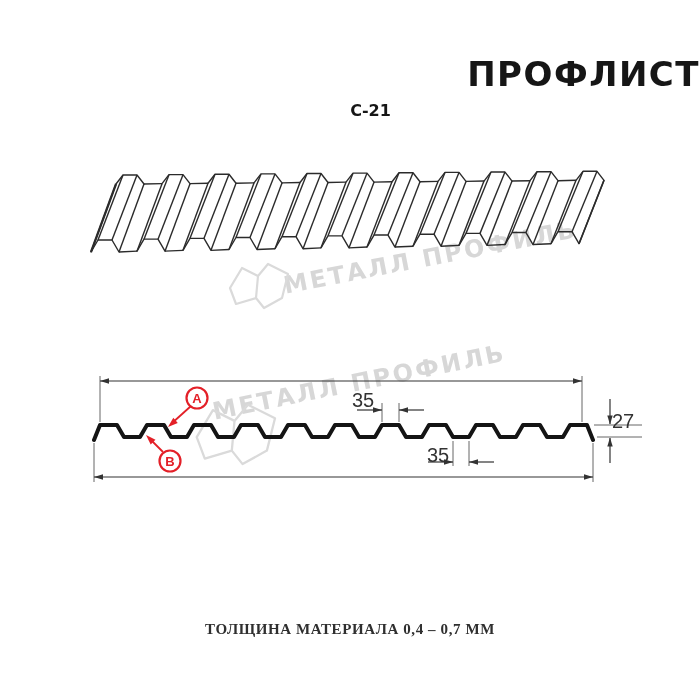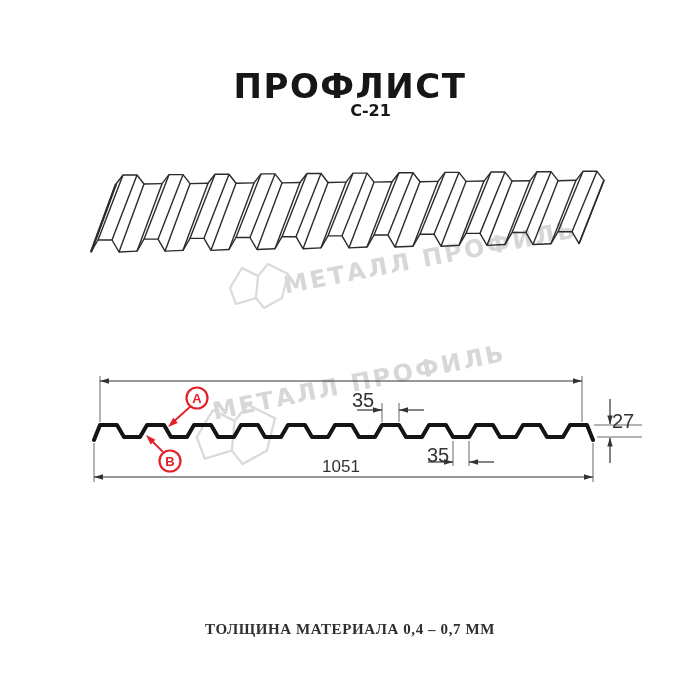--- a/index.html
+++ b/index.html
@@ -1,19 +1,19 @@
 <!DOCTYPE html>
 <html><head>
 <meta charset="utf-8">
 <style>
   html,body{margin:0;padding:0;background:#fff;}
   .page{position:relative;width:700px;height:700px;background:#fff;overflow:hidden;
         font-family:"Liberation Sans",sans-serif;}
   svg#geo{position:absolute;left:0;top:0;width:700px;height:700px;}
-  h1{position:absolute;left:0;right:0;top:54px;margin:12px;text-align:center;
+  h1{position:absolute;left:0;right:0;top:54px;margin:0;text-align:right;
      font-family:"DejaVu Sans",sans-serif;font-weight:800;font-size:34px;
      letter-spacing:1.5px;color:#161616;}
   .subtitle{position:absolute;left:0;right:0;top:101px;text-align:center;
      font-family:"DejaVu Sans",sans-serif;font-weight:700;font-size:16px;color:#161616;margin-left:41px;}
   .wm-text{position:absolute;white-space:nowrap;color:#d7d7d7;
      font-family:"DejaVu Sans",sans-serif;font-weight:700;font-size:24px;
      letter-spacing:2.5px;transform-origin:0 50%;line-height:28px;}
   .wm1{left:284px;top:272px;transform:rotate(-11deg);}
   .wm2{left:213px;top:398px;transform:rotate(-11.5deg);}
   .dim{position:absolute;font-size:20px;color:#333;font-family:"Liberation Sans",sans-serif;}
@@ -175,19 +175,18 @@
         <circle cx="170" cy="461" r="10.5" fill="#fff" stroke="#e32028" stroke-width="2.2"></circle>
       </g>
   </svg>
 
   <h1>ПРОФЛИСТ</h1>
   <div class="subtitle">С-21</div>
 
   <span class="dim d35a">35</span>
   <span class="dim d35b">35</span>
   <span class="dim d21">27</span>
-  <span class="dim d1051">1051</span>
 
   <span class="marker ma">A</span>
   <span class="marker mb">B</span>
 
   <div class="footer">ТОЛЩИНА МАТЕРИАЛА 0,4 – 0,7 ММ</div>
 </div>
 
 </body></html>

